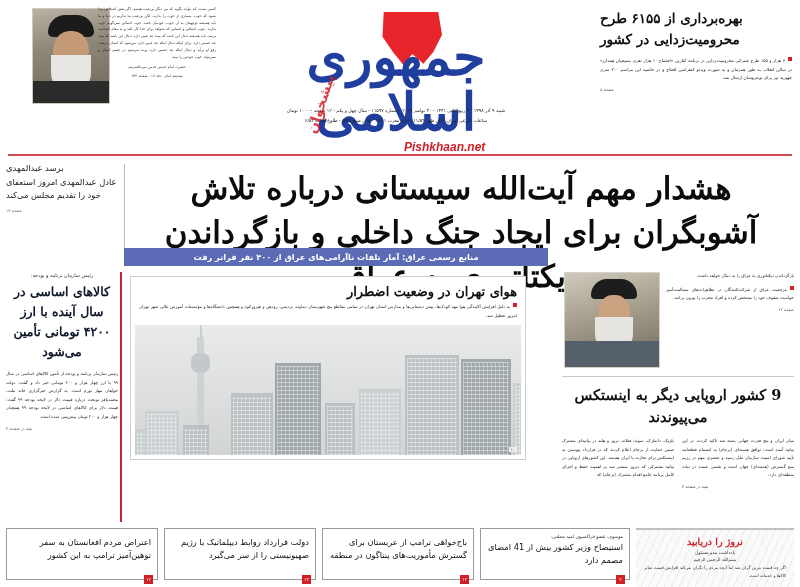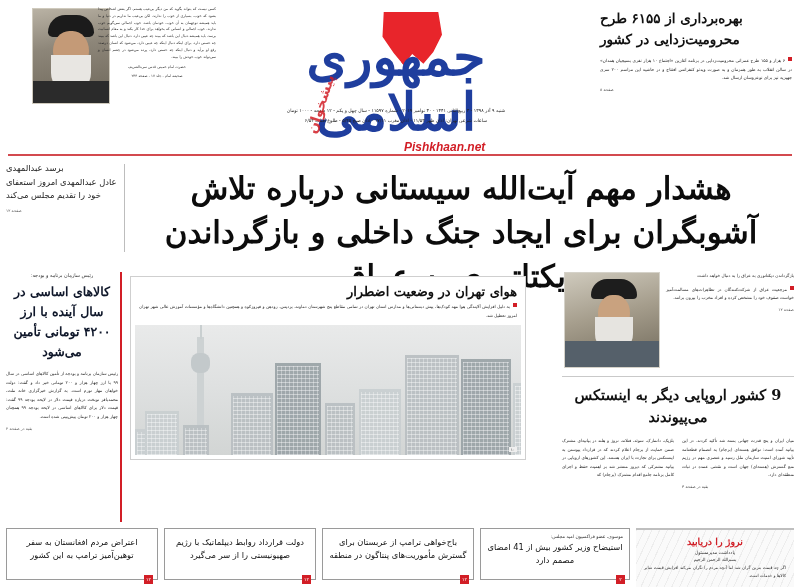--- a/index.html
+++ b/index.html
@@ -170,21 +170,21 @@
   }
   .cr-cols { display:flex; gap:8px; margin-top:8px; }
   .cr-cols .c { flex:1; font-size:4.3px; line-height:2.0; text-align:justify; color:#2a2a2a; }
 
   
   .bottom { position:absolute; top:528px; left:0; width:800px; height:59px; }
   .bcard {
     position:absolute; top:0; height:52px; border:1px solid #9a9a9a;
     background:#fff; direction:rtl; padding:5px 6px 0 6px;
   }
-  .bcard p { font-size:8.3px; line-height:1.55; color:#111; text-align:center; font-weight:normal; }
+  .bcard p { font-size:8.3px; line-height:1.55; color:#111; text-align:right; font-weight:normal; }
   .bcard .kick { font-size:4.6px; color:#333; text-align:right; margin-bottom:2px; }
   .bpg { position:absolute; bottom:-5px; right:4px; width:9px; height:9px; background:#d21e26;
          color:#fff; font-size:4.6px; display:flex; align-items:center; justify-content:center; }
 
   .edcard {
     position:absolute; top:0; left:636px; width:158px; height:59px;
     border-top:2px solid #bfbfbf; background:#fafafa; direction:rtl; padding:6px 8px 0 8px;
     overflow:hidden;
   }
   .edcard h4 { text-align:center; font-size:9.5px; font-weight:bold; color:#d21e26;
@@ -242,20 +242,21 @@
   <div class="lead">
     <div class="lead-head">هشدار مهم آیت‌الله سیستانی درباره تلاش آشوبگران برای ایجاد جنگ داخلی و بازگرداندن دیکتاتوری به عراق</div>
     <div class="lead-sep"></div>
     <div class="lead-side">
       <div class="l">برسد عبدالمهدی</div>
       <div class="l">عادل عبدالمهدی امروز استعفای خود را تقدیم مجلس می‌کند</div>
       <div class="pg">صفحه ۱۲</div>
     </div>
   </div>
 
+  <div class="banner">منابع رسمی عراق: آمار تلفات ناآرامی‌های عراق از ۴۰۰ نفر فراتر رفت</div>
 
   <div class="cols">
 
     <div class="redline"></div>
 
     <div class="col-left">
       <div class="kicker">رئیس سازمان برنامه و بودجه:</div>
       <h3>کالاهای اساسی در سال آینده با ارز ۴۲۰۰ تومانی تأمین می‌شود</h3>
       <div class="body">رئیس سازمان برنامه و بودجه از تأمین کالاهای اساسی در سال ۹۹ با ارز چهار هزار و ۲۰۰ تومانی خبر داد و گفت: دولت خواهان مهار تورم است. به گزارش خبرگزاری خانه ملت، محمدباقر نوبخت درباره قیمت دلار در لایحه بودجه ۹۹ گفت: قیمت دلار برای کالاهای اساسی در لایحه بودجه ۹۹ همچنان چهار هزار و ۲۰۰ تومان پیش‌بینی شده است.</div>
       <div class="pg" style="font-size:4px;color:#555;margin-top:4px;text-align:left;">بقیه در صفحه ۲</div>

